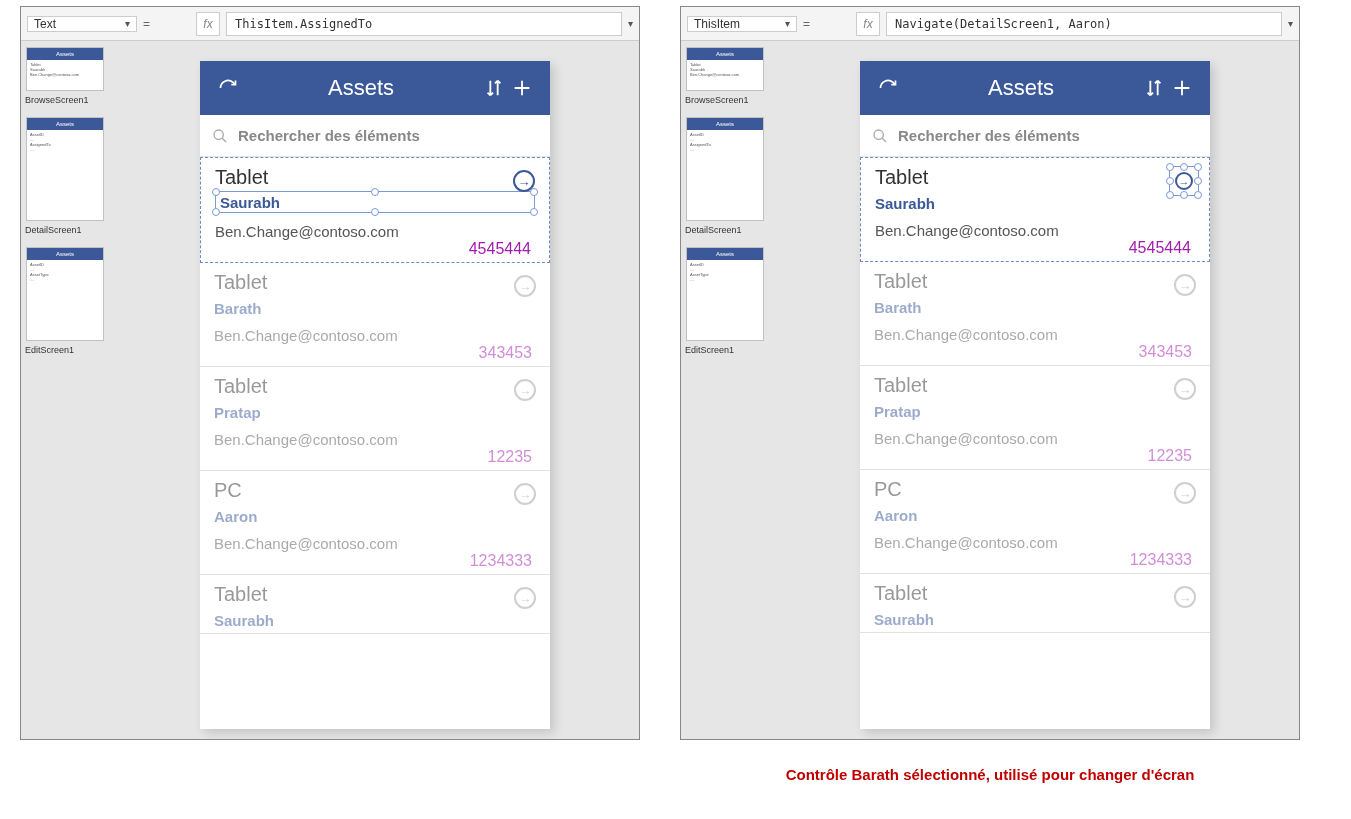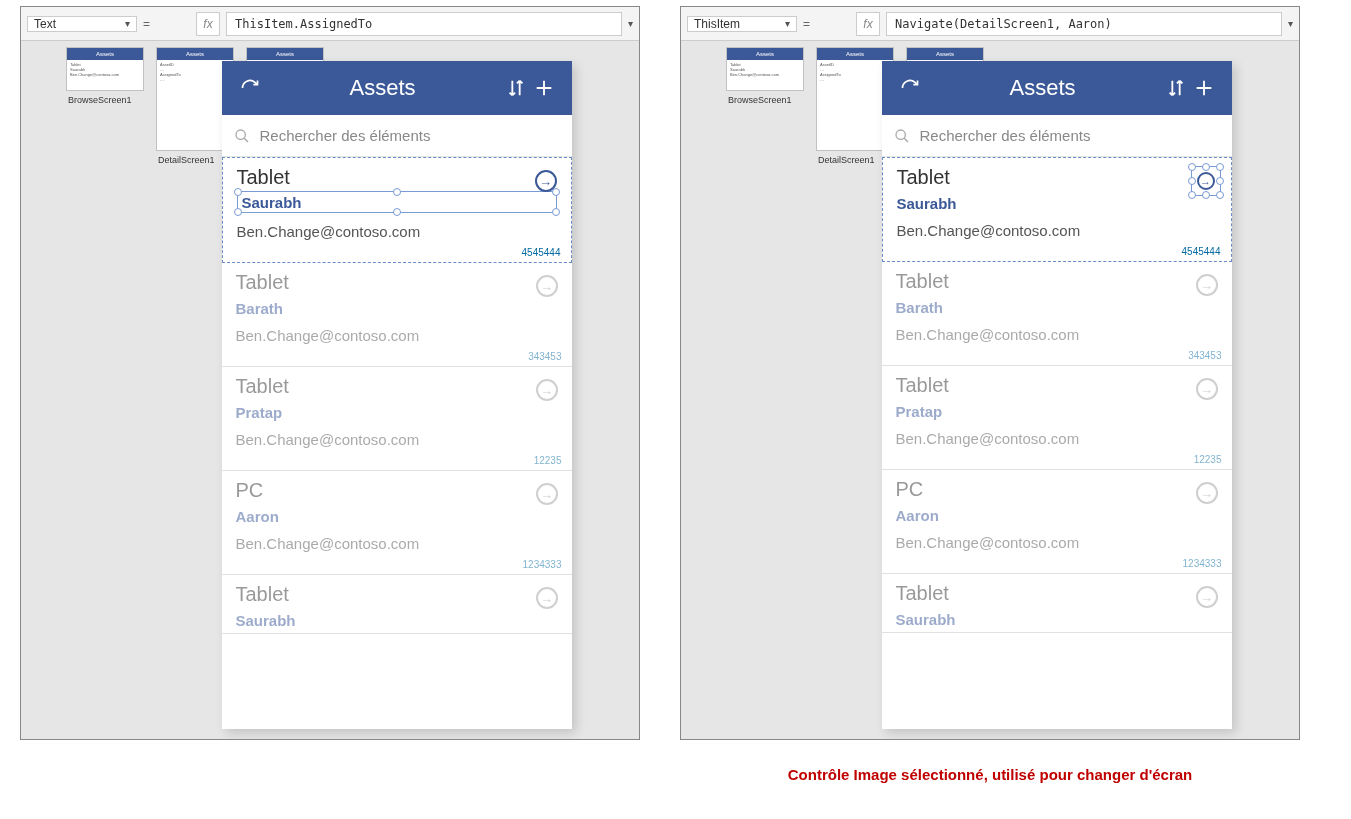--- a/index.html
+++ b/index.html
@@ -6,39 +6,39 @@
   body { font-family: "Segoe UI", Arial, sans-serif; background: #fff; color: #333; }
   .wrap { display: flex; gap: 40px; padding: 6px 20px 20px 20px; }
   .panel { width: 620px; border: 1px solid #888; background: #e6e6e6; display: flex; flex-direction: column; }
   .fxbar { height: 34px; background: #f4f4f4; border-bottom: 1px solid #ccc; display: flex; align-items: center; gap: 6px; padding: 0 6px; font-size: 12px; }
   .prop-sel { width: 110px; height: 16px; border: 1px solid #ccc; background: #fff; display: flex; align-items: center; justify-content: space-between; padding: 0 6px; cursor: pointer; }
   .chev { font-size: 10px; color: #555; }
   .eq { color: #666; }
   .fx { font-style: italic; color: #888; border: 1px solid #ccc; height: 24px; width: 24px; display: flex; align-items: center; justify-content: center; background: #fff; margin-left: 40px; }
   .formula { flex: 1; height: 24px; border: 1px solid #ccc; background: #fff; padding: 0 8px; display: flex; align-items: center; font-family: Consolas, monospace; }
   .body { display: flex; flex: 1; }
-  .thumbs { width: 90px; background: #e6e6e6; padding: 6px 4px 6px 2px; display: flex; gap: 12px; font-size: 8px; color: #444; margin-left: 43px; }
+  .thumbs { width: 90px; background: #e6e6e6; padding: 6px 4px 6px 2px; display: flex; flex-direction: column; gap: 12px; font-size: 8px; color: #444; }
   .thumb { }
   .thumb-img { width: 78px; height: auto; border: 1px solid #c1c1c1; background: #fff; margin: 0 auto 4px auto; }
   .thumb-label { padding-left: 2px; font-size: 9px; color: #333; }
   .thumb-hdr { height: 12px; background: #3b5998; color: #fff; font-size: 6px; text-align: center; line-height: 12px; }
   .thumb-body { padding: 2px 3px; font-size: 4px; color: #555; min-height: 30px; }
   .stage { flex: 1; display: flex; align-items: flex-start; justify-content: center; padding: 20px 10px 10px 10px; overflow: hidden; }
   .phone { width: 350px; height: 668px; background: #fff; box-shadow: 4px 4px 10px rgba(0,0,0,0.15); display: flex; flex-direction: column; overflow: hidden; }
   .phone-hdr { height: 54px; background: #3b5998; color: #fff; display: flex; align-items: center; padding: 0 14px; }
   .phone-title { flex: 1; text-align: center; font-size: 22px; font-weight: 400; }
   .hdr-ico { width: 28px; height: 28px; display: flex; align-items: center; justify-content: center; color: #fff; cursor: pointer;}
-  .searchbar { height: 42px; border-bottom: 1px solid #e5e5e5; display: flex; align-items: center; padding: 0 12px; gap: 10px; color: #888; font-size: 15px; }
+  .searchbar { height: 42px; border-bottom: 1px solid #e5e5e5; display: flex; align-items: center; padding: 0 12px; gap: 10px; color: #888; font-size: 15px; font-weight: bold; }
   .list { flex: 1; overflow: hidden; }
   .row { border-bottom: 1px solid #e1e1e1; padding: 8px 14px 22px 14px; position: relative; }
   .row.first { border: 1px dashed #6a8bc9; }
   .row .title { font-size: 20px; color: #333; font-weight: 400; }
   .row .sub1 { font-size: 15px; color: #3b5998; font-weight: 600; margin-top: 6px; }
   .row .sub2 { font-size: 15px; color: #555; margin-top: 10px; }
-  .row .meta { position: absolute; right: 10px; bottom: 4px; font-size: 10px; color: #0369a1; }
+  .row .meta { position: absolute; right: 18px; bottom: 4px; font-size: 16px; color: #a21caf; }
   .row.dim .title, .row.dim .sub1, .row.dim .sub2, .row.dim .meta { opacity: 0.5; }
   .arrow { position: absolute; right: 14px; top: 12px; width: 22px; height: 22px; border: 2px solid #3b5998; border-radius: 50%; display: flex; align-items: center; justify-content: center; color: #3b5998; font-size: 13px; }
   .arrow.dim { border-color: #bbb; color: #bbb; opacity: 0.7; }
   
   .sel-text { border: 1px solid #7a9bd4; position: relative; padding: 0 4px; height: 22px; display: flex; align-items: center; margin-top: 2px; }
   .sel-text .h { position: absolute; width: 8px; height: 8px; background: #fff; border: 1px solid #7a9bd4; border-radius: 50%; }
   .sel-text .h.tl { left: -4px; top: -4px; }
   .sel-text .h.tc { left: 50%; top: -4px; margin-left: -4px; }
   .sel-text .h.tr { right: -4px; top: -4px; }
   .sel-text .h.bl { left: -4px; bottom: -4px; }
@@ -289,16 +289,16 @@
               <div class="row dim" style="padding-bottom:4px">
                 <div class="title">Tablet</div>
                 <div class="sub1">Saurabh</div>
                 <div class="arrow dim">→</div>
               </div>
             </div>
           </div>
         </div>
       </div>
     </div>
-    <div class="caption">Contrôle Image sélectionné, utilisé pour changer d'écran</div>
+    <div class="caption">Contrôle Barath sélectionné, utilisé pour changer d'écran</div>
   </div>
 
 </div>
 
 </body></html>

